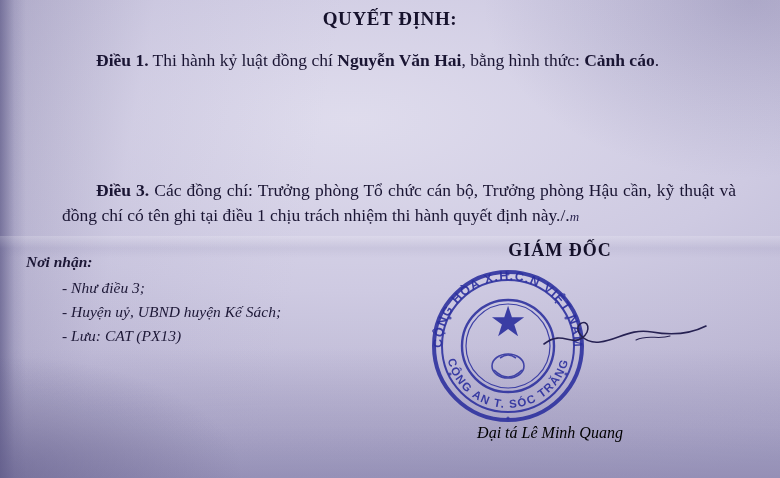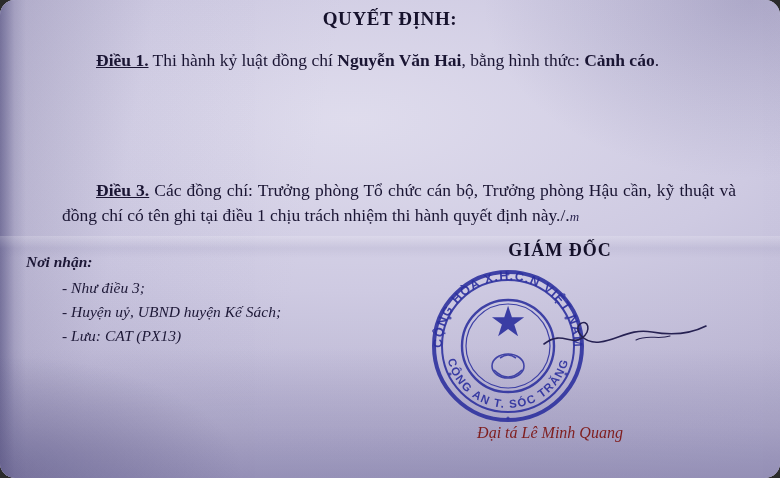--- a/index.html
+++ b/index.html
@@ -8,21 +8,20 @@
     background: #2b2b2b;
   }
   #page {
     position: relative;
     width: 780px;
     height: 478px;
     overflow: hidden;
     background: #c9c6df;
     font-family: "Liberation Serif", serif;
     color: #1b1733;
-    border-radius: 15px;
   }
   
   .paper-base {
     position: absolute;
     inset: 0;
     background:
       radial-gradient(ellipse 120% 80% at 45% 25%, #e0ddee 0%, #cfcbe3 45%, #bdb8d5 75%, #ada8c9 100%);
   }
   .tint-left {
     position: absolute;
@@ -88,21 +87,20 @@
     position: absolute;
     left: 62px;
     right: 44px;
     font-size: 17.5px;
     line-height: 1.45;
     color: #1a1533;
     text-align: justify;
   }
   .article .lead {
     font-weight: bold;
-    text-decoration: underline;
   }
   .article .strong {
     font-weight: bold;
   }
   .indent { text-indent: 34px; }
 
   #art1 { top: 48px; }
   #art2 { top: 100px; }
   #art3 { top: 152px; margin-top: 26px; }
 
@@ -148,21 +146,21 @@
     font-family: "Liberation Serif", serif;
   }
   .sign-name {
     position: absolute;
     right: 90px;
     top: 424px;
     width: 280px;
     text-align: center;
     font-style: italic;
     font-size: 16px;
-    color: #7f1d1d;
+    color: #000000;
   }
 
   
   .seal {
     position: absolute;
     left: 420px;
     top: 258px;
     width: 176px;
     height: 176px;
   }

